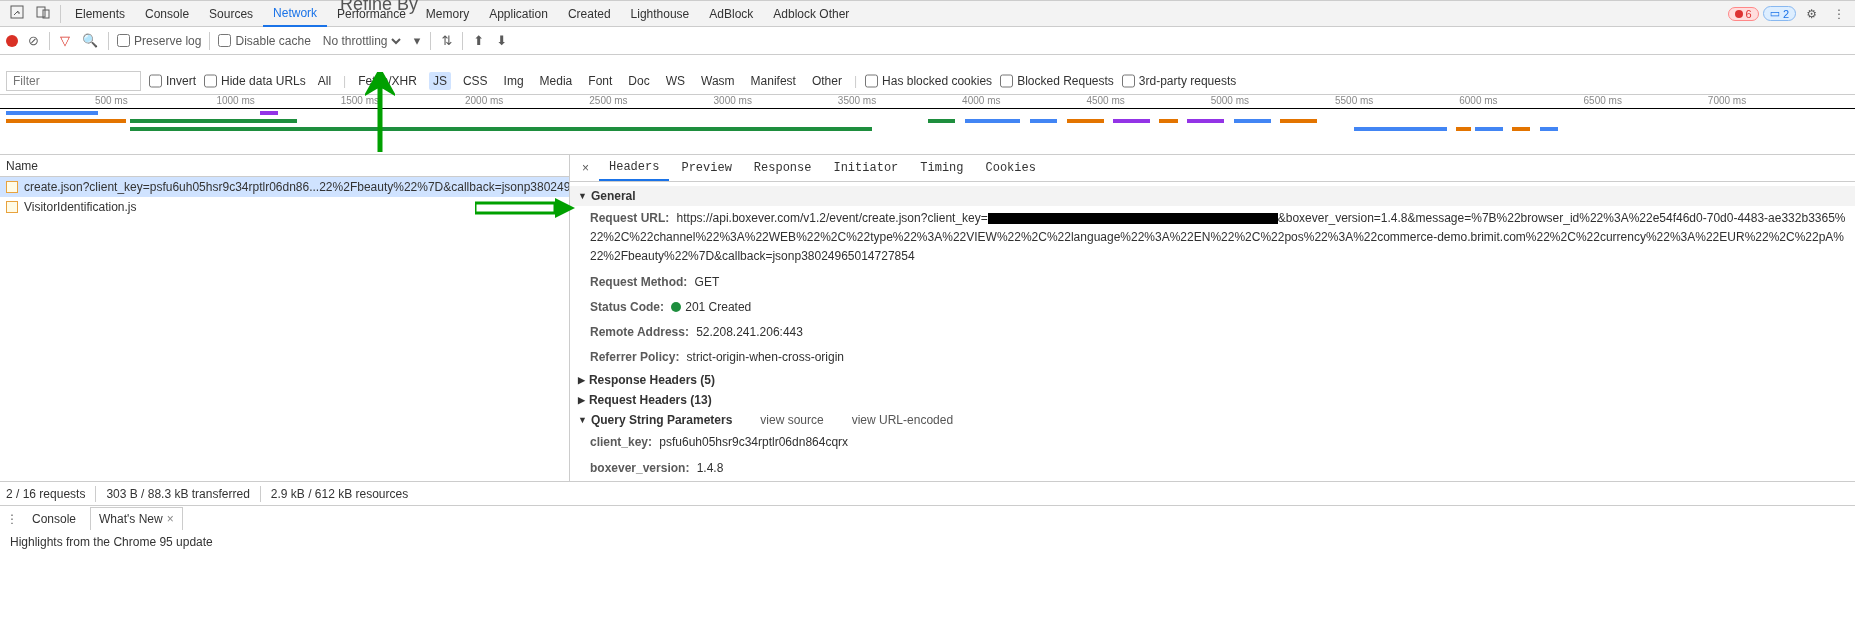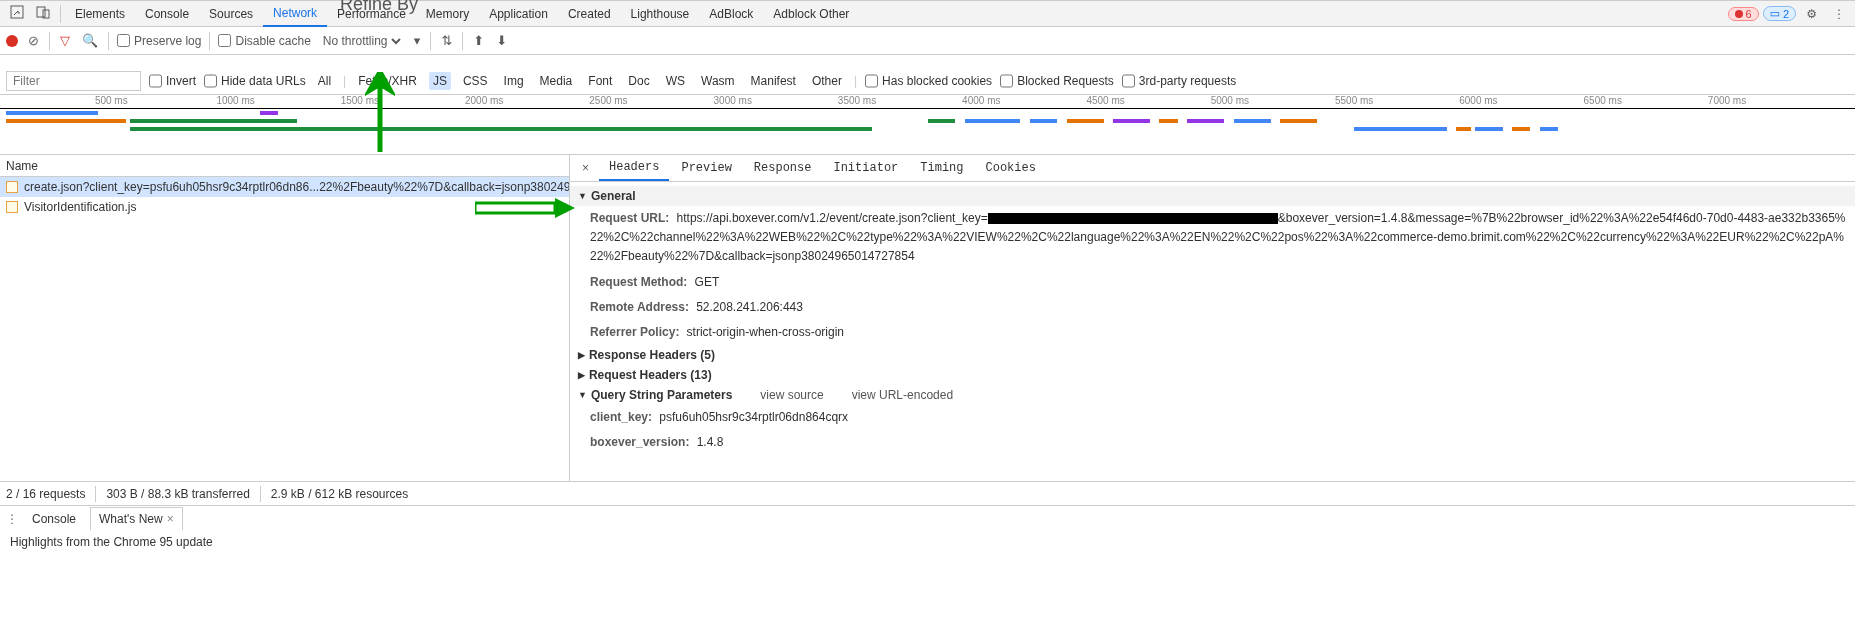--- a/index.html
+++ b/index.html
@@ -238,20 +238,21 @@
     <div class="detail-body">
       <div class="section-hdr">
           <span class="tri">▼</span>
           <span>General</span>
         </div>
       <div class="kv">
         <span class="k">Request URL:</span>
         <span class="v"><span>https://api.boxever.com/v1.2/event/create.json?client_key=</span><span class="redact" style="width:290px"></span><span>&amp;boxever_version=1.4.8&amp;message=%7B%22browser_id%22%3A%22e54f46d0-70d0-4483-ae332b3365%22%2C%22channel%22%3A%22WEB%22%2C%22type%22%3A%22VIEW%22%2C%22language%22%3A%22EN%22%2C%22pos%22%3A%22commerce-demo.brimit.com%22%2C%22currency%22%3A%22EUR%22%2C%22pA%22%2Fbeauty%22%7D&amp;callback=jsonp38024965014727854</span></span>
       </div>
       <div class="kv"><span class="k">Request Method:</span> <span class="v">GET</span></div>
+      <div class="kv"><span class="k">Status Code:</span> <span class="status-dot"></span><span class="v">201 Created</span></div>
       <div class="kv"><span class="k">Remote Address:</span> <span class="v">52.208.241.206:443</span></div>
       <div class="kv"><span class="k">Referrer Policy:</span> <span class="v">strict-origin-when-cross-origin</span></div>
 
       <div class="section-hdr" style="background:transparent">
           <span class="tri">▶</span>
           <span>Response Headers (5)</span>
         </div>
       <div class="section-hdr" style="background:transparent">
           <span class="tri">▶</span>
           <span>Request Headers (13)</span>

